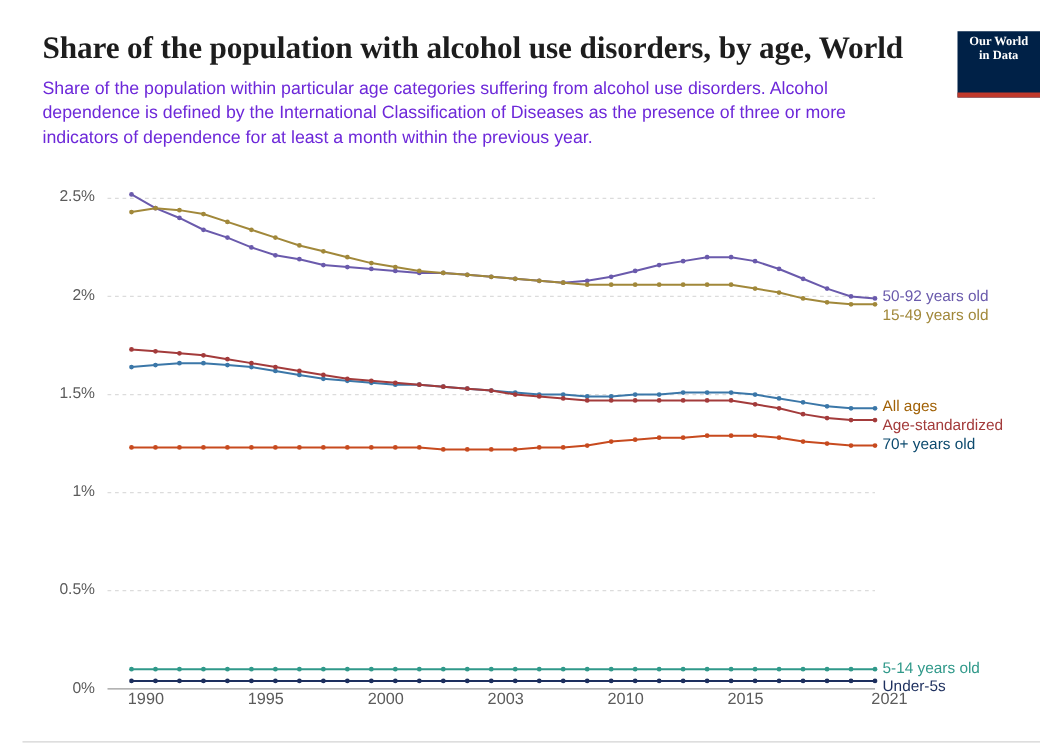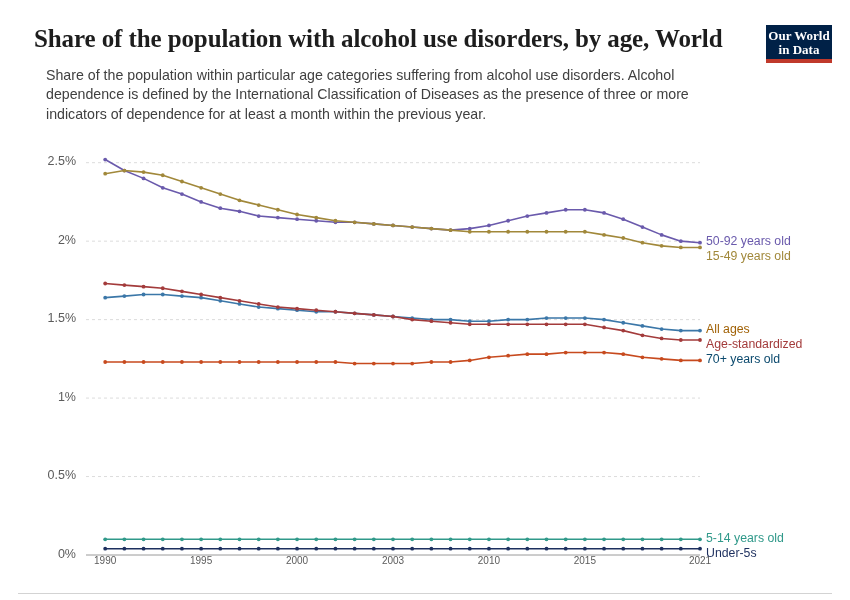--- a/index.html
+++ b/index.html
@@ -33,35 +33,35 @@
     font-weight: 700;
     line-height: 1.15;
     color: #1d1d1d;
     margin: 0 0 8px 0;
     letter-spacing: -0.1px;
     max-width: 740px;
   }
   .chart-subtitle {
     font-size: 14.2px;
     line-height: 1.38;
-    color: #404040;
-    margin: 12px;
+    color: #6d28d9;
+    margin: 0;
     max-width: 690px;
   }
   .owid-logo {
     position: absolute;
     right: 0;
     top: 0;
     width: 66px;
-    height: 38px;
+    height: 53px;
     background: #002147;
     color: #fff;
     font-family: "Liberation Serif", serif;
     font-weight: 700;
-    font-size: 13px;
+    font-size: 10px;
     line-height: 1.05;
     text-align: center;
     padding-top: 4px;
     box-sizing: border-box;
     border-bottom: 4px solid #c0392b;
   }
   .owid-logo span { display: block; }
 
   
   .plot-wrap {
@@ -76,23 +76,23 @@
   }
   .ytick-label {
     position: absolute;
     font-size: 12.5px;
     color: #5b5b5b;
     text-align: right;
     width: 42px;
   }
   .xtick-label {
     position: absolute;
-    font-size: 10px;
+    font-size: 13px;
     color: #5b5b5b;
-    text-align: center;
+    text-align: right;
     width: 52px;
     top: 416px;
   }
   .series-label {
     position: absolute;
     font-size: 12.3px;
     white-space: nowrap;
     line-height: 1.1;
   }
 

